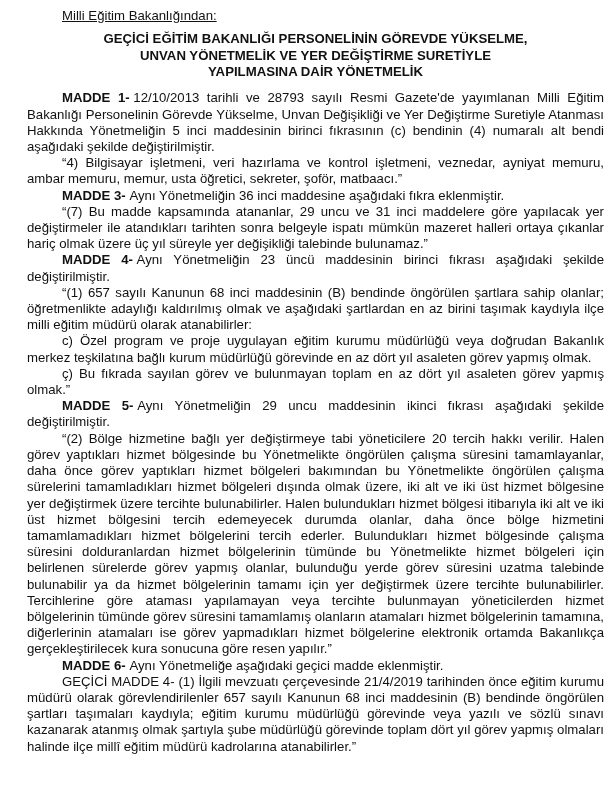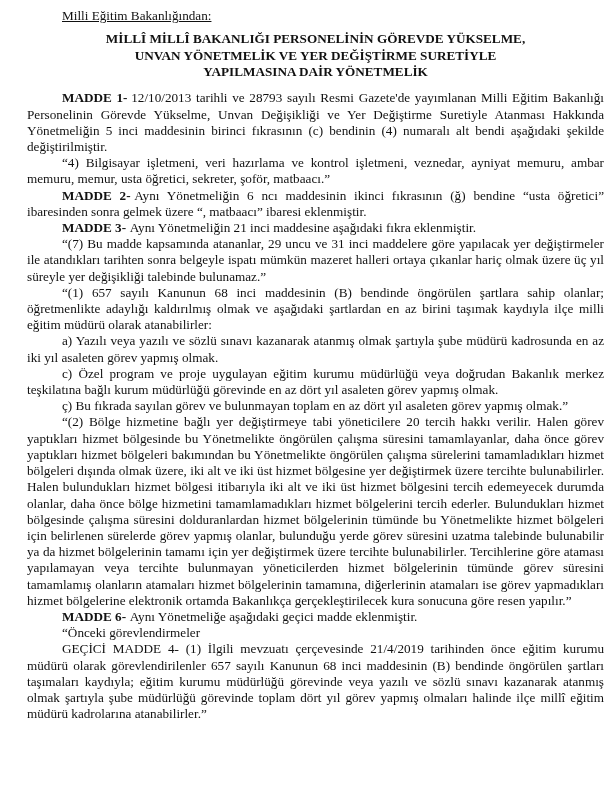--- a/index.html
+++ b/index.html
@@ -6,21 +6,21 @@
     margin: 0;
     padding: 0;
     background: #ffffff;
   }
   .page {
     position: relative;
     width: 611px;
     height: 800px;
     background: #ffffff;
     color: #111111;
-    font-family: Liberation Serif, serif;
+    font-family: Liberation Sans, sans-serif;
     font-size: 13.2px;
     line-height: 16.2px;
     overflow: hidden;
     box-sizing: border-box;
     padding: 5px 7px 0 27px;
   }
   .source-label {
     text-decoration: underline;
     margin: 3px 0 0 35px;
     font-weight: normal;
@@ -46,35 +46,34 @@
   }
 </style>
 </head>
 <body>
 
 <div class="page">
 
   <div class="source-label">Milli Eğitim Bakanlığından:</div>
 
   <div class="doc-title">
-    <div>MİLLÎ MİLLÎ BAKANLIĞI PERSONELİNİN GÖREVDE YÜKSELME,</div>
+    <div>GEÇİCİ EĞİTİM BAKANLIĞI PERSONELİNİN GÖREVDE YÜKSELME,</div>
     <div>UNVAN YÖNETMELİK VE YER DEĞİŞTİRME SURETİYLE</div>
     <div>YAPILMASINA DAİR YÖNETMELİK</div>
   </div>
 
   <div>
     <p class="para"><span class="lead">MADDE 1-</span><span>12/10/2013 tarihli ve 28793 sayılı Resmi Gazete'de yayımlanan Milli Eğitim Bakanlığı Personelinin Görevde Yükselme, Unvan Değişikliği ve Yer Değiştirme Suretiyle Atanması Hakkında Yönetmeliğin 5 inci maddesinin birinci fıkrasının (c) bendinin (4) numaralı alt bendi aşağıdaki şekilde değiştirilmiştir.</span></p>
     <p class="para"><span class="lead"></span><span>“4) Bilgisayar işletmeni, veri hazırlama ve kontrol işletmeni, veznedar, ayniyat memuru, ambar memuru, memur, usta öğretici, sekreter, şoför, matbaacı.”</span></p>
-    <p class="para"><span class="lead">MADDE 2-</span><span>Aynı Yönetmeliğin 6 ncı maddesinin ikinci fıkrasının (ğ) bendine “usta öğretici” ibaresinden sonra gelmek üzere “, matbaacı” ibaresi eklenmiştir.</span></p>
-    <p class="para"><span class="lead">MADDE 3-</span><span>Aynı Yönetmeliğin 21 inci maddesine aşağıdaki fıkra eklenmiştir.</span></p>
+    <p class="para"><span class="lead">MADDE 3-</span><span>Aynı Yönetmeliğin 36 inci maddesine aşağıdaki fıkra eklenmiştir.</span></p>
     <p class="para"><span class="lead"></span><span>“(7) Bu madde kapsamında atananlar, 29 uncu ve 31 inci maddelere göre yapılacak yer değiştirmeler ile atandıkları tarihten sonra belgeyle ispatı mümkün mazeret halleri ortaya çıkanlar hariç olmak üzere üç yıl süreyle yer değişikliği talebinde bulunamaz.”</span></p>
+    <p class="para"><span class="lead">MADDE 4-</span><span>Aynı Yönetmeliğin 23 üncü maddesinin birinci fıkrası aşağıdaki şekilde değiştirilmiştir.</span></p>
     <p class="para"><span class="lead"></span><span>“(1) 657 sayılı Kanunun 68 inci maddesinin (B) bendinde öngörülen şartlara sahip olanlar; öğretmenlikte adaylığı kaldırılmış olmak ve aşağıdaki şartlardan en az birini taşımak kaydıyla ilçe milli eğitim müdürü olarak atanabilirler:</span></p>
-    <p class="para"><span class="lead"></span><span>a) Yazılı veya yazılı ve sözlü sınavı kazanarak atanmış olmak şartıyla şube müdürü kadrosunda en az iki yıl asaleten görev yapmış olmak.</span></p>
     <p class="para"><span class="lead"></span><span>c) Özel program ve proje uygulayan eğitim kurumu müdürlüğü veya doğrudan Bakanlık merkez teşkilatına bağlı kurum müdürlüğü görevinde en az dört yıl asaleten görev yapmış olmak.</span></p>
     <p class="para"><span class="lead"></span><span>ç) Bu fıkrada sayılan görev ve bulunmayan toplam en az dört yıl asaleten görev yapmış olmak.”</span></p>
+    <p class="para"><span class="lead">MADDE 5-</span><span>Aynı Yönetmeliğin 29 uncu maddesinin ikinci fıkrası aşağıdaki şekilde değiştirilmiştir.</span></p>
     <p class="para"><span class="lead"></span><span>“(2) Bölge hizmetine bağlı yer değiştirmeye tabi yöneticilere 20 tercih hakkı verilir. Halen görev yaptıkları hizmet bölgesinde bu Yönetmelikte öngörülen çalışma süresini tamamlayanlar, daha önce görev yaptıkları hizmet bölgeleri bakımından bu Yönetmelikte öngörülen çalışma sürelerini tamamladıkları hizmet bölgeleri dışında olmak üzere, iki alt ve iki üst hizmet bölgesine yer değiştirmek üzere tercihte bulunabilirler. Halen bulundukları hizmet bölgesi itibarıyla iki alt ve iki üst hizmet bölgesini tercih edemeyecek durumda olanlar, daha önce bölge hizmetini tamamlamadıkları hizmet bölgelerini tercih ederler. Bulundukları hizmet bölgesinde çalışma süresini dolduranlardan hizmet bölgelerinin tümünde bu Yönetmelikte hizmet bölgeleri için belirlenen sürelerde görev yapmış olanlar, bulunduğu yerde görev süresini uzatma talebinde bulunabilir ya da hizmet bölgelerinin tamamı için yer değiştirmek üzere tercihte bulunabilirler. Tercihlerine göre ataması yapılamayan veya tercihte bulunmayan yöneticilerden hizmet bölgelerinin tümünde görev süresini tamamlamış olanların atamaları hizmet bölgelerinin tamamına, diğerlerinin atamaları ise görev yapmadıkları hizmet bölgelerine elektronik ortamda Bakanlıkça gerçekleştirilecek kura sonucuna göre resen yapılır.”</span></p>
     <p class="para"><span class="lead">MADDE 6-</span><span>Aynı Yönetmeliğe aşağıdaki geçici madde eklenmiştir.</span></p>
-    <p class="para"><span class="lead"></span><span>“Önceki görevlendirmeler</span></p>
     <p class="para"><span class="lead"></span><span>GEÇİCİ MADDE 4- (1) İlgili mevzuatı çerçevesinde 21/4/2019 tarihinden önce eğitim kurumu müdürü olarak görevlendirilenler 657 sayılı Kanunun 68 inci maddesinin (B) bendinde öngörülen şartları taşımaları kaydıyla; eğitim kurumu müdürlüğü görevinde veya yazılı ve sözlü sınavı kazanarak atanmış olmak şartıyla şube müdürlüğü görevinde toplam dört yıl görev yapmış olmaları halinde ilçe millî eğitim müdürü kadrolarına atanabilirler.”</span></p>
 
   </div>
 
 </div>
 
 </body></html>

